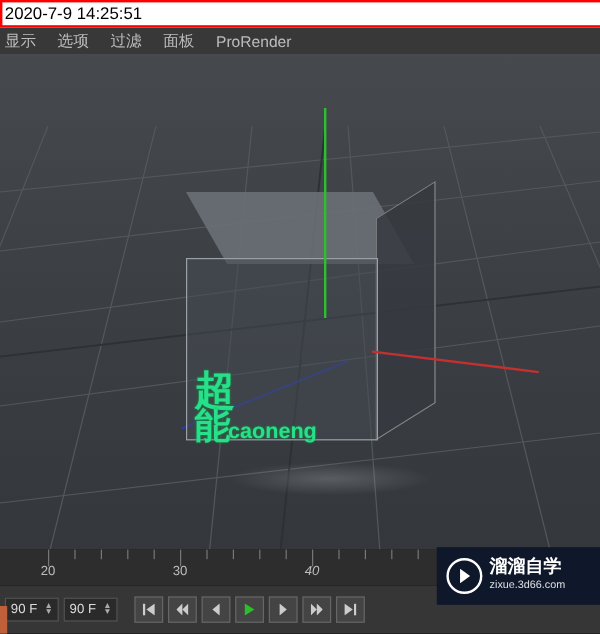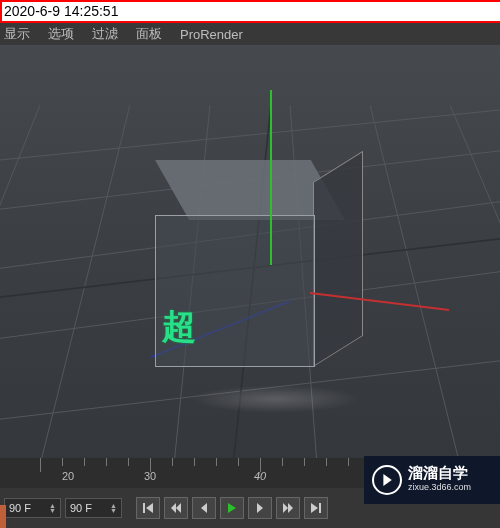--- a/index.html
+++ b/index.html
@@ -21,40 +21,40 @@
   .cube-text .line2{font-size:30px}
   .cube-text .latin{font-size:18px;letter-spacing:0;font-weight:700}
   .spot{position:absolute;left:190px;top:340px;width:170px;height:28px;background:radial-gradient(ellipse at center,rgba(255,255,255,.18) 0%,rgba(255,255,255,0) 70%)}
   
   .timeline{position:absolute;left:0;top:458px;width:500px;height:30px;background:#2d2d2d;color:#bcbcbc;font-size:11px}
   .ticks{position:relative;height:30px}
   .tick{position:absolute;top:0;width:1px;height:10px;background:#777}
   .ticklabel{position:absolute;top:12px;transform:translateX(-50%);font-size:11px}
   
   .transport{position:absolute;left:0;top:488px;width:500px;height:40px;background:#363636;display:flex;align-items:center;padding:0 4px;gap:4px;color:#ddd;font-size:11px}
-  .framebox{display:flex;align-items:center;background:#2a2a2a;border:1px solid #555;height:18px;padding:0 4px;gap:18px}
+  .framebox{display:flex;align-items:center;background:#2a2a2a;border:1px solid #555;height:18px;padding:0 4px;gap:6px}
   .framebox .arrows{display:flex;flex-direction:column;line-height:5px;font-size:7px;color:#aaa}
   .tbtn{width:22px;height:20px;background:#444;border:1px solid #666;display:flex;align-items:center;justify-content:center;color:#ccc;font-size:10px}
   .tbtn.play{background:#444}
   .tbtn.play svg{fill:#2bbf2b}
   .sep{width:6px}
   
   .watermark{position:absolute;right:0;top:456px;width:120px;height:48px;background:#0f172a;color:#fff;display:flex;align-items:center;gap:6px;padding:0 8px;z-index:30}
   .watermark .logo{width:26px;height:26px;border:2px solid #fff;border-radius:50%;display:flex;align-items:center;justify-content:center}
   .watermark .logo svg{fill:#fff}
   .watermark .txt{display:flex;flex-direction:column;line-height:14px}
   .watermark .txt .cn{font-size:15px;font-weight:600}
   .watermark .txt .url{font-size:9px;opacity:.85}
   .thin-orange{position:absolute;left:0;top:505px;width:6px;height:23px;background:#c0603a}
 </style>
 </head>
 <body>
 
 <div class="timestamp-bar">
-  <span>2020-6-9 14:25:51</span>
+  <span>2020-7-9 14:25:51</span>
 </div>
 
 <div class="menubar">
   <span>显示</span>
   <span>选项</span>
   <span>过滤</span>
   <span>面板</span>
   <span>ProRender</span>
 </div>
 
@@ -89,37 +89,40 @@
   </svg>
 
   <div class="axis-z"></div>
 
   <div class="cube">
     <div class="cube-top"></div>
     <div class="cube-side"></div>
     <div class="cube-front">
       <div class="cube-text">
         <div>超</div>
+        <div class="line2">
+          <span>能</span><span class="latin">caoneng</span>
+        </div>
       </div>
     </div>
   </div>
 
   <div class="axis-y"></div>
   <div class="axis-x"></div>
   <div class="spot"></div>
 </div>
 
 <div class="timeline">
   <div class="ticks" id="ticks">
       <div class="tick" style="left: 8%; height: 14px;"></div>
       <div class="tick" style="left: 12.4%; height: 8px;"></div>
       <div class="tick" style="left: 16.8%; height: 8px;"></div>
       <div class="tick" style="left: 21.2%; height: 8px;"></div>
       <div class="tick" style="left: 25.6%; height: 8px;"></div>
-      <div class="ticklabel" style="left: 8%; margin-left: 28px;">20</div>
+      <div class="ticklabel" style="left: 8%;">20</div>
       <div class="tick" style="left: 30%; height: 14px;"></div>
       <div class="tick" style="left: 34.4%; height: 8px;"></div>
       <div class="tick" style="left: 38.8%; height: 8px;"></div>
       <div class="tick" style="left: 43.2%; height: 8px;"></div>
       <div class="tick" style="left: 47.6%; height: 8px;"></div>
       <div class="ticklabel" style="left: 30%;">30</div>
       <div class="tick" style="left: 52%; height: 14px;"></div>
       <div class="tick" style="left: 56.4%; height: 8px;"></div>
       <div class="tick" style="left: 60.8%; height: 8px;"></div>
       <div class="tick" style="left: 65.2%; height: 8px;"></div>

